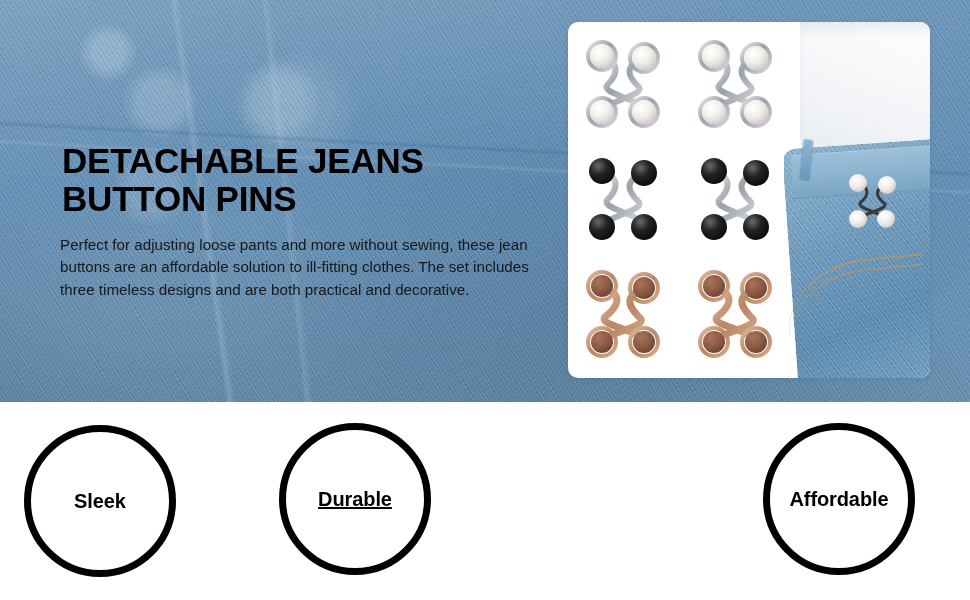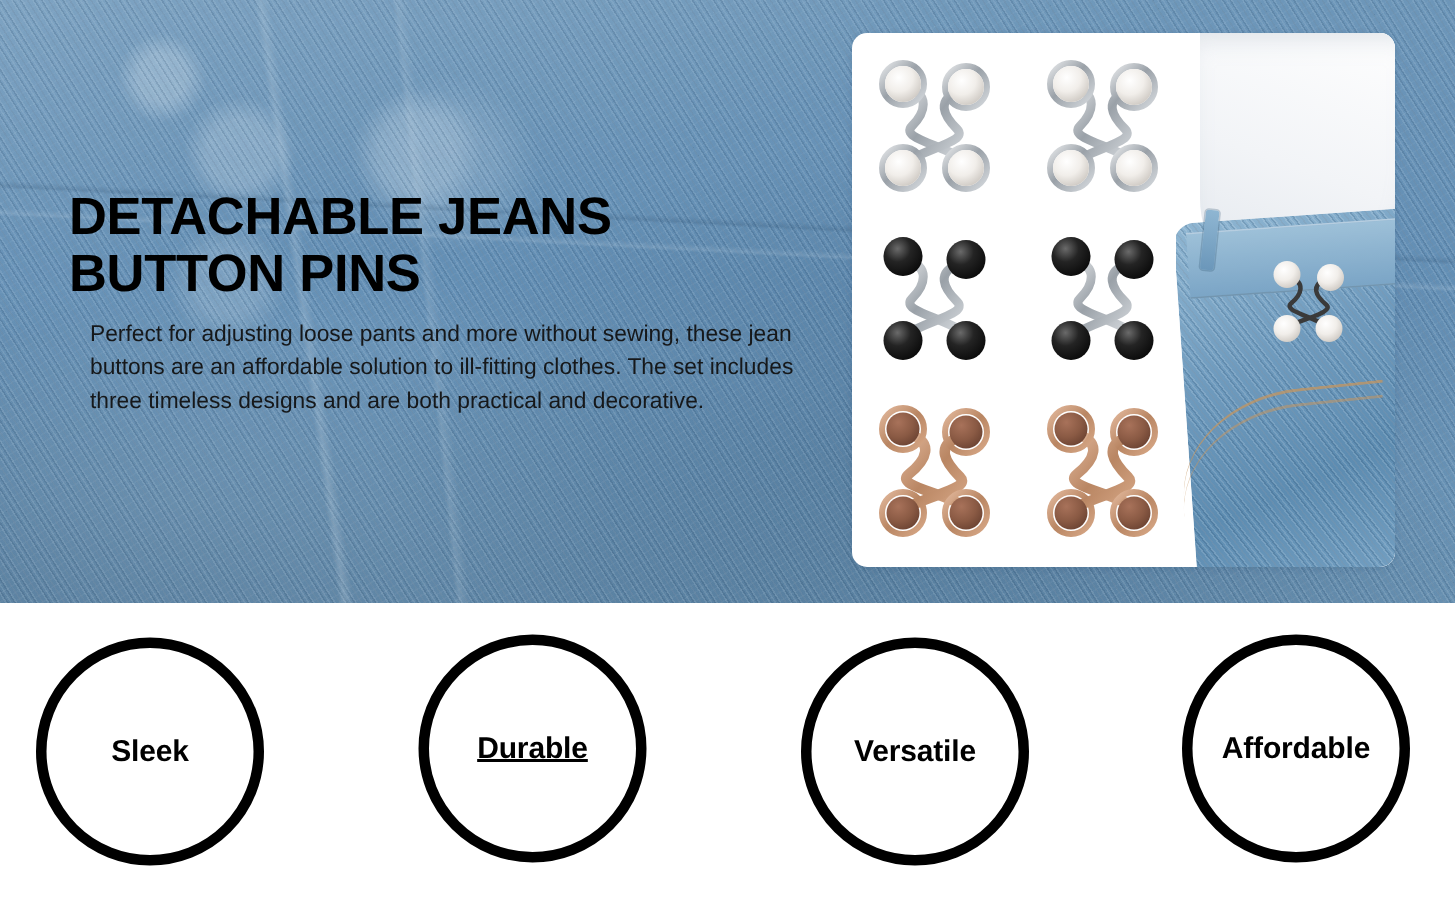--- a/index.html
+++ b/index.html
@@ -57,21 +57,21 @@
   
   .hero-tint{
     position:absolute;inset:0;
     background:linear-gradient(180deg, rgba(110,158,196,.42), rgba(126,167,198,.34));
     mix-blend-mode:multiply;
   }
 
   
   .hero-copy{position:absolute;left:46px;top:126px;width:500px;}
   .headline{
-    margin:0;color:#000;
+    margin:16px;color:#000;
     font-size:35px;line-height:38px;font-weight:700;
     letter-spacing:-.2px;white-space:pre-line;
   }
   .subcopy{
     margin:10px 0 0 14px;color:#16181a;
     font-size:15.2px;line-height:22.4px;font-weight:400;width:492px;
   }
 
   
   .product-card{
@@ -136,21 +136,21 @@
     position:absolute;width:152px;height:152px;border-radius:50%;
     border:7px solid #000;background:#fff;
     display:flex;align-items:center;justify-content:center;box-sizing:border-box;
   }
   .badge-label{
     color:#000;font-size:20px;font-weight:600;letter-spacing:-.1px;white-space:nowrap;
   }
   .b0{left:24px;top:23px;align-items:center;}
   .b1{left:279px;top:21px;text-decoration:underline;}
   .b2{left:534px;top:23px;}
-  .b3{left:788px;top:21px;}
+  .b3{left:763px;top:21px;}
 </style>
 </head>
 <body>
 
 <div class="banner">
 
   <div class="hero">
     <div class="denim-photo"></div>
     <div class="hero-tint"></div>
 
@@ -285,21 +285,18 @@
     </div>
   </div>
 
   <div class="badges">
     <div class="badge b0">
       <span class="badge-label">Sleek</span>
     </div>
     <div class="badge b1">
       <span class="badge-label">Durable</span>
     </div>
-    <div class="badge b2">
-      <span class="badge-label">Versatile</span>
-    </div>
     <div class="badge b3">
       <span class="badge-label">Affordable</span>
     </div>
   </div>
 
 </div>
 
 </body></html>

